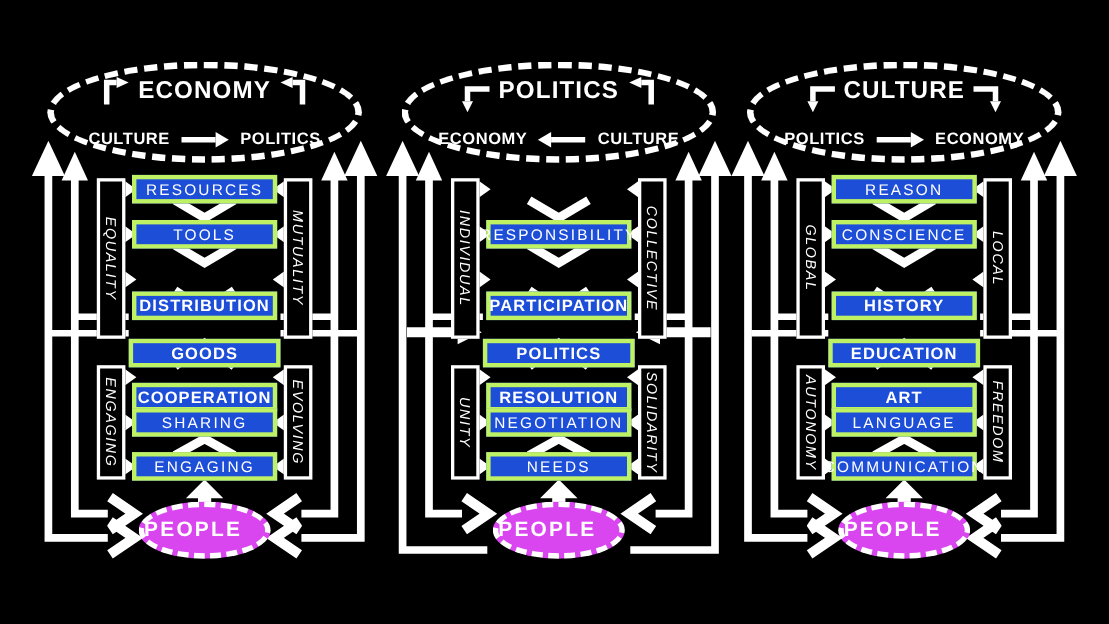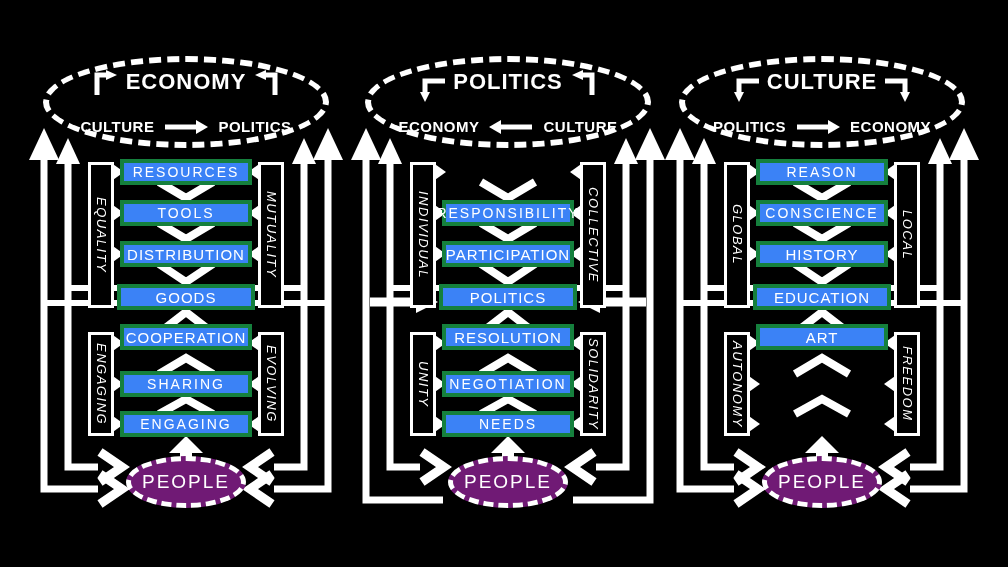--- a/index.html
+++ b/index.html
@@ -19,47 +19,47 @@
   }
   .title-row { display:flex; align-items:center; gap:6px; height:26px; }
   .cycle-title { font-size:22px; font-weight:bold; letter-spacing:1px; }
   .elbow { overflow:visible; }
   .elbow.droptype { transform:translateY(7px); }
   .sub-row { display:flex; align-items:center; gap:9px; margin-top:3px;
              font-size:15px; font-weight:bold; letter-spacing:0.5px; }
 
   .stack-box {
     position:absolute; left:120px; width:132px; height:26px; box-sizing:border-box;
-    border:4px solid #15803d; background:#3b82f6; color:#fff;
+    border:4px solid #bef264; background:#1d4ed8; color:#fff;
     display:flex; align-items:center; justify-content:center;
     font-size:14px; letter-spacing:2px; white-space:nowrap;
   }
-  .stack-box.bold { font-weight:normal; font-size:15px; letter-spacing:1px; }
+  .stack-box.bold { font-weight:bold; font-size:15px; letter-spacing:1px;margin-top:24px; }
   .r1{top:159px}.r2{top:200px}.r3{top:241px}
   .rc{top:284px;left:117px;width:138px}
   .r5{top:324px}.r6{top:371px}.r7{top:411px}
 
   .side-box {
     position:absolute; width:26px; box-sizing:border-box;
     border:3px solid #fff; background:#000; color:#fff;
     display:flex; align-items:center; justify-content:center;
   }
   .side-box .vtext {
     writing-mode:vertical-rl; font-style:italic; font-size:13px; letter-spacing:1.5px;
   }
   .sb-ul{left:88px;top:162px;height:146px}
   .sb-ur{left:258px;top:162px;height:146px}
   .sb-ll{left:88px;top:332px;height:104px}
   .sb-lr{left:258px;top:332px;height:104px}
 
   .people-ellipse {
     position:absolute; left:126px; top:456px; width:120px; height:52px;
     box-sizing:border-box; border:5px dashed #fff; border-radius:50%;
-    background:#701a75; color:#fff; display:flex; align-items:center; justify-content:center;
-    font-size:19px; font-weight:normal; letter-spacing:2px;
+    background:#d946ef; color:#fff; display:flex; align-items:center; 
+    font-size:19px; font-weight:bold; letter-spacing:2px;
   }
 </style>
 </head>
 <body>
 
   <div class="column" style="left: 0px;">
     <svg class="linework" width="372" height="567" viewBox="0 0 372 567">
       <g>
         <polygon points="44,128 29,160 59,160" fill="#ffffff"></polygon>
         <path d="M44,158 V489 H98" stroke="#ffffff" stroke-width="7" fill="none"></path>
@@ -314,20 +314,22 @@
         </svg>
         <span>ECONOMY</span>
       </div>
     </div>
 
     <div class="stack-box r1">REASON</div>
     <div class="stack-box r2">CONSCIENCE</div>
     <div class="stack-box rc bold">EDUCATION</div>
     <div class="stack-box r3 bold">HISTORY</div>
     <div class="stack-box r5 bold">ART</div>
+    <div class="stack-box r6">LANGUAGE</div>
+    <div class="stack-box r7">COMMUNICATION</div>
 
     <div class="side-box sb-ul">
       <span class="vtext">GLOBAL</span>
     </div>
     <div class="side-box sb-ur">
       <span class="vtext">LOCAL</span>
     </div>
     <div class="side-box sb-ll">
       <span class="vtext">AUTONOMY</span>
     </div>

